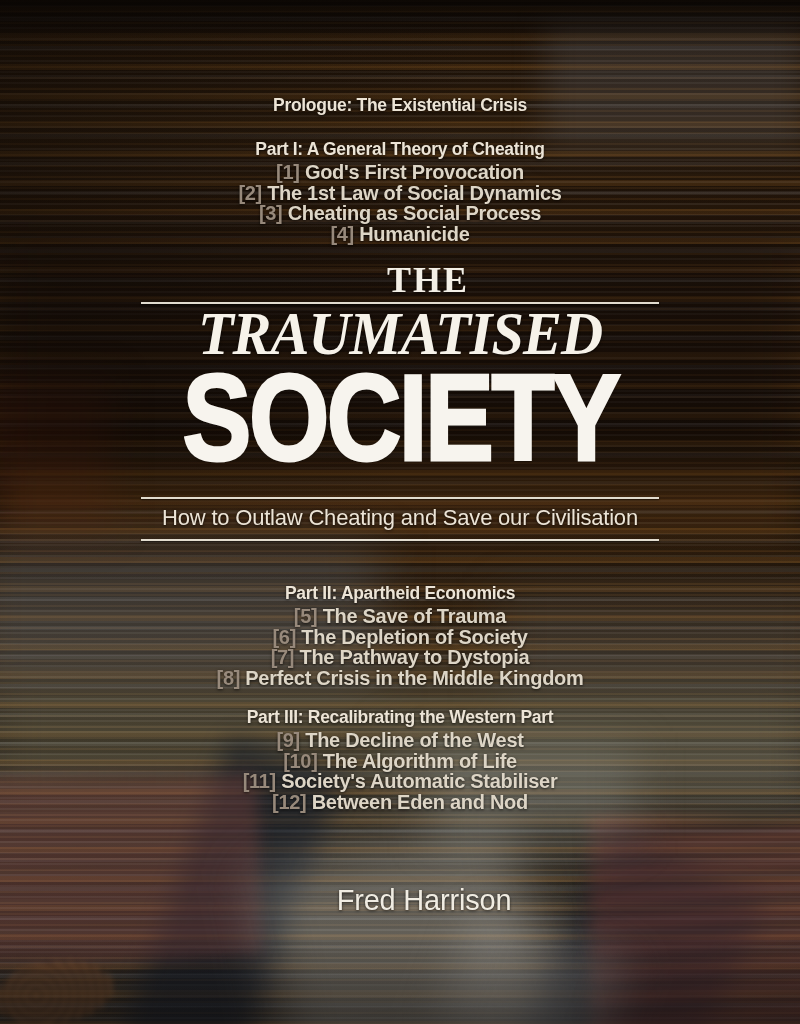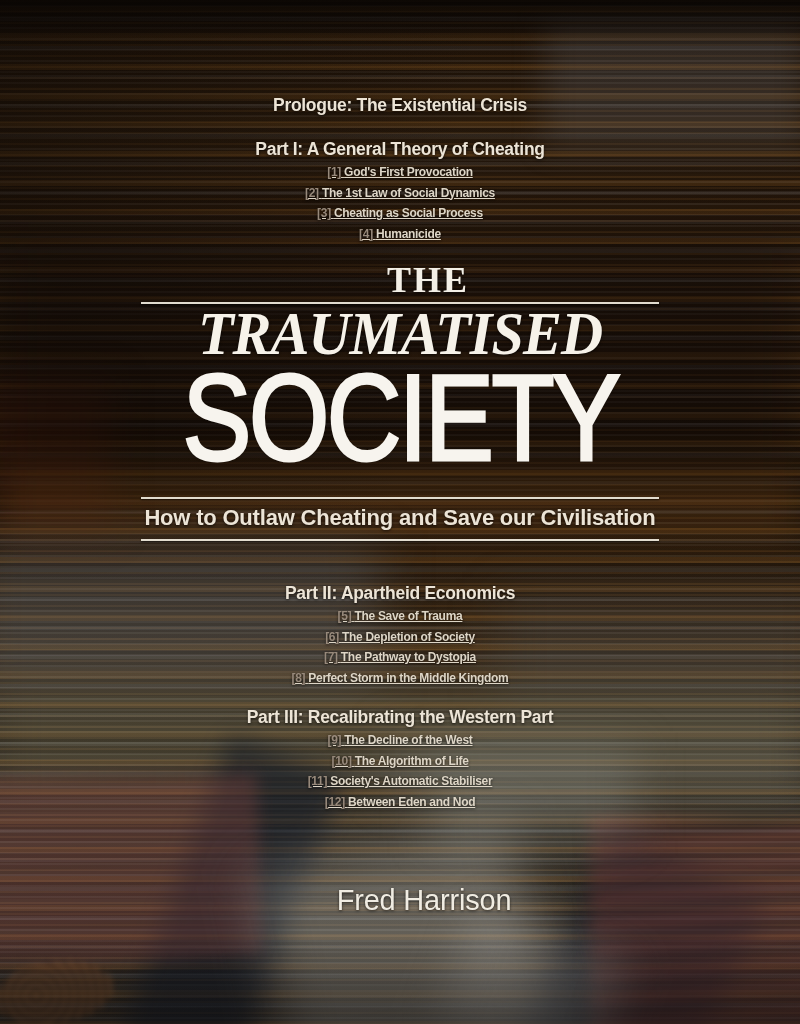--- a/index.html
+++ b/index.html
@@ -81,35 +81,35 @@
     background:rgba(190,192,188,0.25);filter:blur(22px);transform:rotate(20deg);}
   .p-graffiti{left:-6px;top:962px;width:120px;height:62px;border-radius:50%;
     background:repeating-radial-gradient(circle at 35% 50%,
       rgba(150,95,55,0.55) 0 4px,rgba(60,35,20,0.40) 4px 9px);
     filter:blur(3px);transform:rotate(-8deg);}
 
   
   .txt{position:absolute;left:0;width:100%;text-align:center;
     color:#e6ded0;text-shadow:0 1px 3px rgba(0,0,0,0.65);}
   .toc-heading{font-size:17.5px;font-weight:bold;letter-spacing:-0.3px;color:#ece4d6;}
-  .toc-item{font-size:12px;font-weight:bold;letter-spacing:-0.3px;
-    line-height:20.6px;color:#ddd5c6;text-decoration:underline;}
+  .toc-item{font-size:20px;font-weight:bold;letter-spacing:-0.3px;
+    line-height:20.6px;color:#ddd5c6;}
   .toc-num{color:#97897b;font-weight:bold;}
   .kicker{font-family:"Liberation Serif",serif;font-size:36px;font-weight:bold;
     letter-spacing:2px;line-height:1;color:#f3efe6;padding-left:28px;}
   .rule{position:absolute;left:141px;width:518px;height:2px;
     background:#e2dccf;box-shadow:0 1px 2px rgba(0,0,0,0.6);}
   .big1{font-family:"Liberation Serif",serif;font-size:62px;font-weight:bold;
     line-height:1;color:#f6f2e9;letter-spacing:-1px;font-style:italic;}
   .big1 span{display:inline-block;transform:scaleX(0.94);transform-origin:center;}
-  .big2{font-size:123px;font-weight:normal;line-height:1;color:#f7f4ee;
+  .big2{font-size:123px;font-weight:bold;line-height:1;color:#f7f4ee;
     letter-spacing:-3px;}
   .big2 span{display:inline-block;transform:scaleX(0.84);transform-origin:center;
     -webkit-text-stroke:3px #f7f4ee;}
-  .subtitle{font-size:22px;font-weight:bold;letter-spacing:-0.2px;color:#ece4d6;}
+  .subtitle{font-size:22px;font-weight:normal;letter-spacing:-0.2px;color:#ece4d6;}
   .author{font-size:29px;font-weight:normal;letter-spacing:-0.2px;color:#f0ece2;padding-left:24px;}
 </style>
 </head>
 <body>
 
 <div class="cover">
 
   <div class="bg" aria-hidden="true">
     <div class="bg-base"></div>
     <div class="bg-stripes-fine"></div>
@@ -180,21 +180,21 @@
     <div class="txt toc-item" style="top:626.5px">
       <span class="toc-num">[6]</span>
       <span>The Depletion of Society</span>
     </div>
     <div class="txt toc-item" style="top:647px">
       <span class="toc-num">[7]</span>
       <span>The Pathway to Dystopia</span>
     </div>
     <div class="txt toc-item" style="top:667.5px">
       <span class="toc-num">[8]</span>
-      <span>Perfect Storm in the Middle Kingdom</span>
+      <span>Perfect Crisis in the Middle Kingdom</span>
     </div>
   </div>
 
   <div>
     <div class="txt toc-heading" style="top:707px">Part III: Recalibrating the Western Part</div>
     <div class="txt toc-item" style="top:730px">
       <span class="toc-num">[9]</span>
       <span>The Decline of the West</span>
     </div>
     <div class="txt toc-item" style="top:750.5px">

